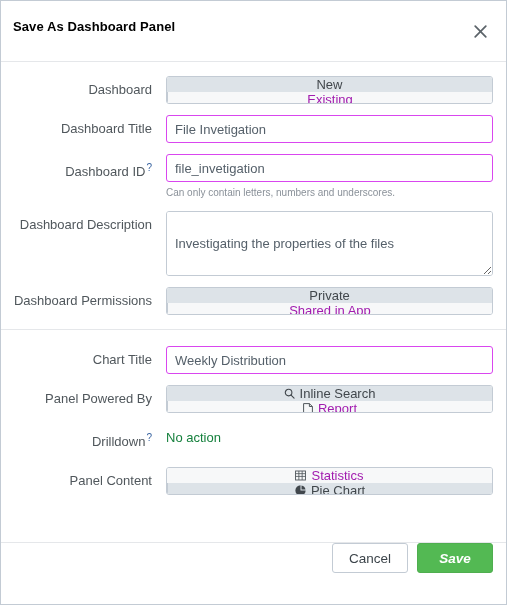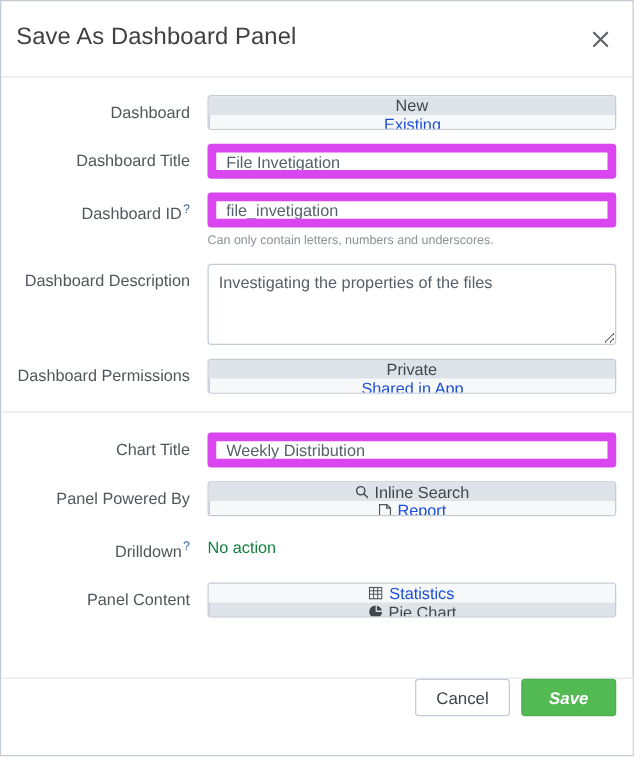--- a/index.html
+++ b/index.html
@@ -21,23 +21,23 @@
   }
   
   .modal-header{
     height:60px;
     border-bottom:1px solid #e5e7ea;
     position:relative;
     flex:0 0 auto;
   }
   .modal-title{
     position:absolute;left:12px;top:18px;
-    font-size:19px;
-    font-weight:normal;
-    color:#404040;
+    font-size:13px;
+    font-weight:bold;
+    color:#000000;
     letter-spacing:0.1px;
     white-space:nowrap;
   }
   .close-btn{
     position:absolute;right:14px;top:18px;
     width:24px;height:24px;
     cursor:pointer;
     display:flex;align-items:center;justify-content:center;
   }
   .close-btn svg{display:block;}
@@ -80,38 +80,38 @@
   .form-control{
     flex:1 1 auto;
     min-width:0;
   }
   
   .text-input{
     display:block;
     width:100%;
     height:28px;
     box-sizing:border-box;
-    border:7px solid #d946ef;
+    border:1px solid #d946ef;
     border-radius:3px;
     padding:0 8px;
     font-family:"Liberation Sans", sans-serif;
     font-size:13px;
     color:#55606a;
     background:#ffffff;
     outline:none;
   }
   .text-input::placeholder{color:#9aa3ab;}
   .textarea-input{
     display:block;
     width:100%;
     height:65px;
     box-sizing:border-box;
     border:1px solid #c3cbd4;
     border-radius:3px;
-    padding:6px 8px;
+    padding:24px 8px;
     font-family:"Liberation Sans", sans-serif;
     font-size:13px;
     color:#55606a;
     background:#ffffff;
     outline:none;
     resize:vertical;
     line-height:16px;
   }
   .help-text{
     color:#8a9199;
@@ -129,21 +129,21 @@
     overflow:hidden;
     box-sizing:border-box;
     flex-direction:column;
   }
   .btn-seg{
     flex:1 1 50%;
     display:flex;
     align-items:center;
     justify-content:center;
     font-size:13px;
-    color:#1d4ed8;
+    color:#a21caf;
     background:#f7f8f9;
     cursor:pointer;
     box-sizing:border-box;
     user-select:none;
     gap:5px;
   }
   .btn-seg + .btn-seg{border-left:1px solid #c3cbd4;}
   .btn-seg.selected{
     background:#dde3e8;
     color:#41474c;

